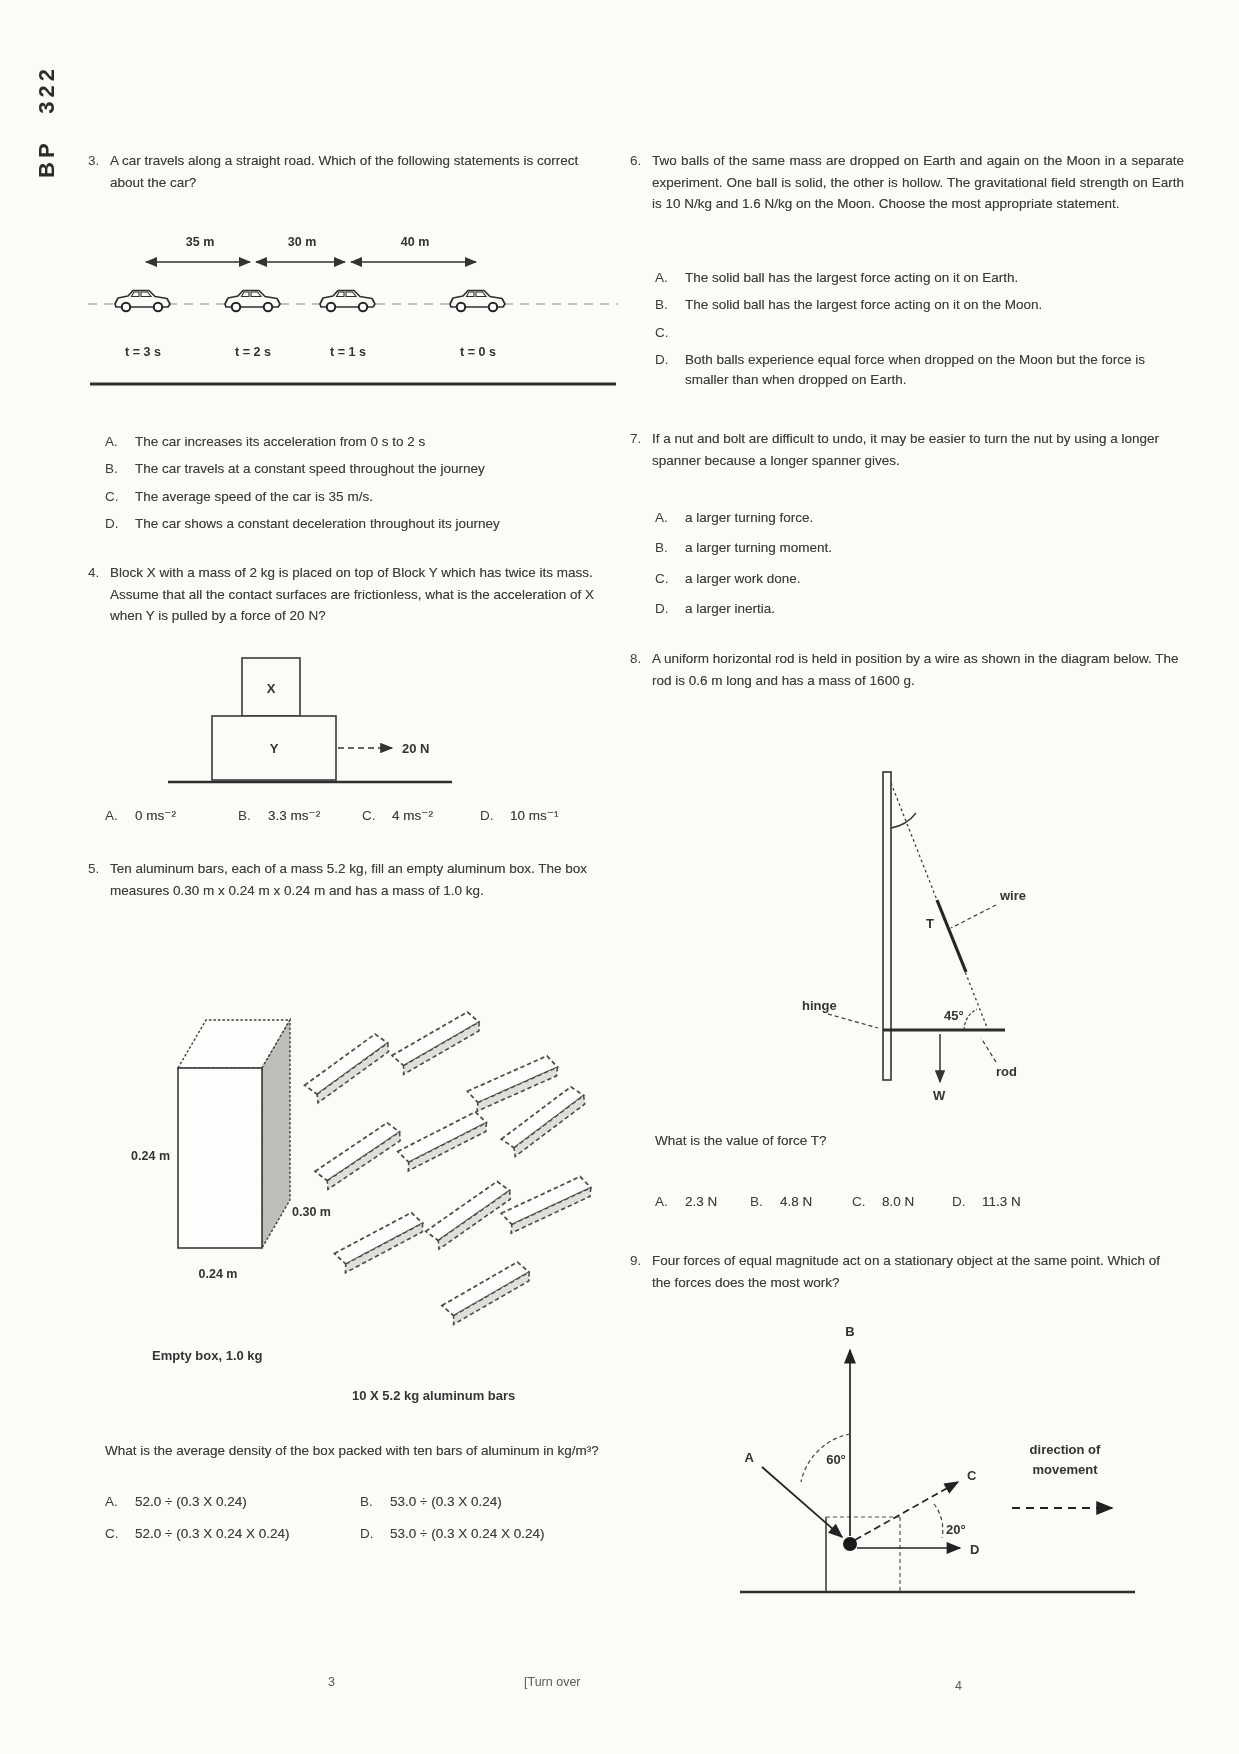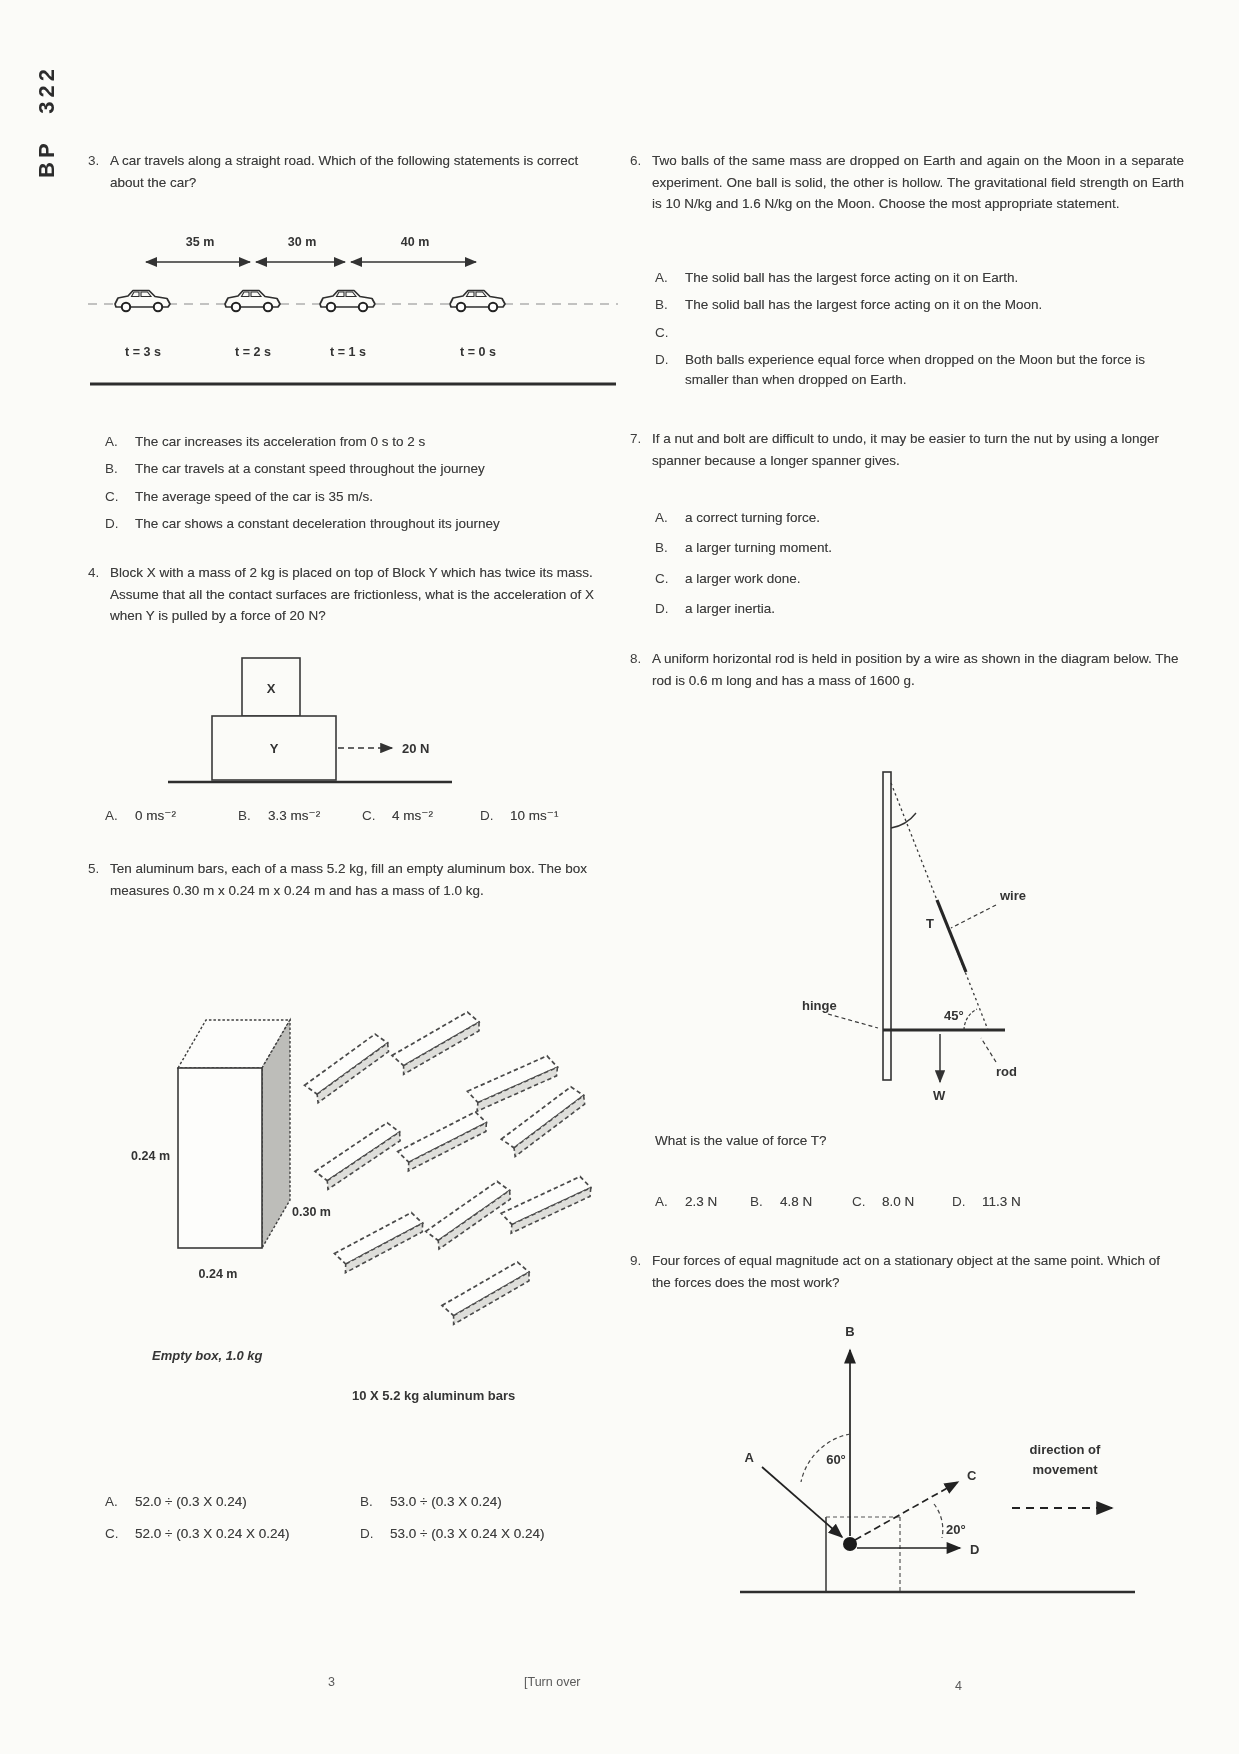--- a/index.html
+++ b/index.html
@@ -162,23 +162,24 @@
       <use href="#albar" transform="translate(212,128) rotate(-4) scale(1.45)"></use>
       <use href="#albar" transform="translate(300,108) rotate(3) scale(1.45)"></use>
       <use href="#albar" transform="translate(396,96) rotate(-7) scale(1.45)"></use>
       <use href="#albar" transform="translate(236,210) rotate(2) scale(1.45)"></use>
       <use href="#albar" transform="translate(322,188) rotate(-5) scale(1.45)"></use>
       <use href="#albar" transform="translate(405,170) rotate(5) scale(1.45)"></use>
       <use href="#albar" transform="translate(342,262) scale(1.45)"></use>
     </g>
   </svg>
 
-  <div class="abs diagram-label" style="left:152px;top:1348px;font-style:italic;">Empty box, 1.0 kg</div>
+  <div class="abs diagram-label" style="left:152px;top:1348px;">Empty box, 1.0 kg</div>
   <div class="abs diagram-label" style="left:352px;top:1388px;">10 X 5.2 kg aluminum bars</div>
 
+  <div class="abs qtext" style="left:105px;top:1440px;width:500px;">What is the average density of the box packed with ten bars of aluminum in kg/m³?</div>
 
   <div class="abs optrow" style="left:0;top:1492px;width:620px;height:24px;">
     <div class="opt" style="left:105px;">
       <span class="ol">A.</span>
       <span class="ot">52.0 ÷ (0.3 X 0.24)</span>
     </div>
     <div class="opt" style="left:360px;">
       <span class="ol">B.</span>
       <span class="ot">53.0 ÷ (0.3 X 0.24)</span>
     </div>
@@ -218,21 +219,21 @@
   </div>
 
   <div class="abs qrow" style="left:630px;top:428px;width:558px;">
     <div class="qnum">7.</div>
     <div class="qtext" style="width:530px;">If a nut and bolt are difficult to undo, it may be easier to turn the nut by using a longer spanner because a longer spanner gives.</div>
   </div>
 
   <div class="abs opts" style="left:655px;top:508px;width:500px;">
     <div class="opt" style="margin-bottom:10px;">
       <span class="ol">A.</span>
-      <span class="ot">a correct turning force.</span>
+      <span class="ot">a larger turning force.</span>
     </div>
     <div class="opt" style="margin-bottom:10px;">
       <span class="ol">B.</span>
       <span class="ot">a larger turning moment.</span>
     </div>
     <div class="opt" style="margin-bottom:10px;">
       <span class="ol">C.</span>
       <span class="ot">a larger work done.</span>
     </div>
     <div class="opt">

